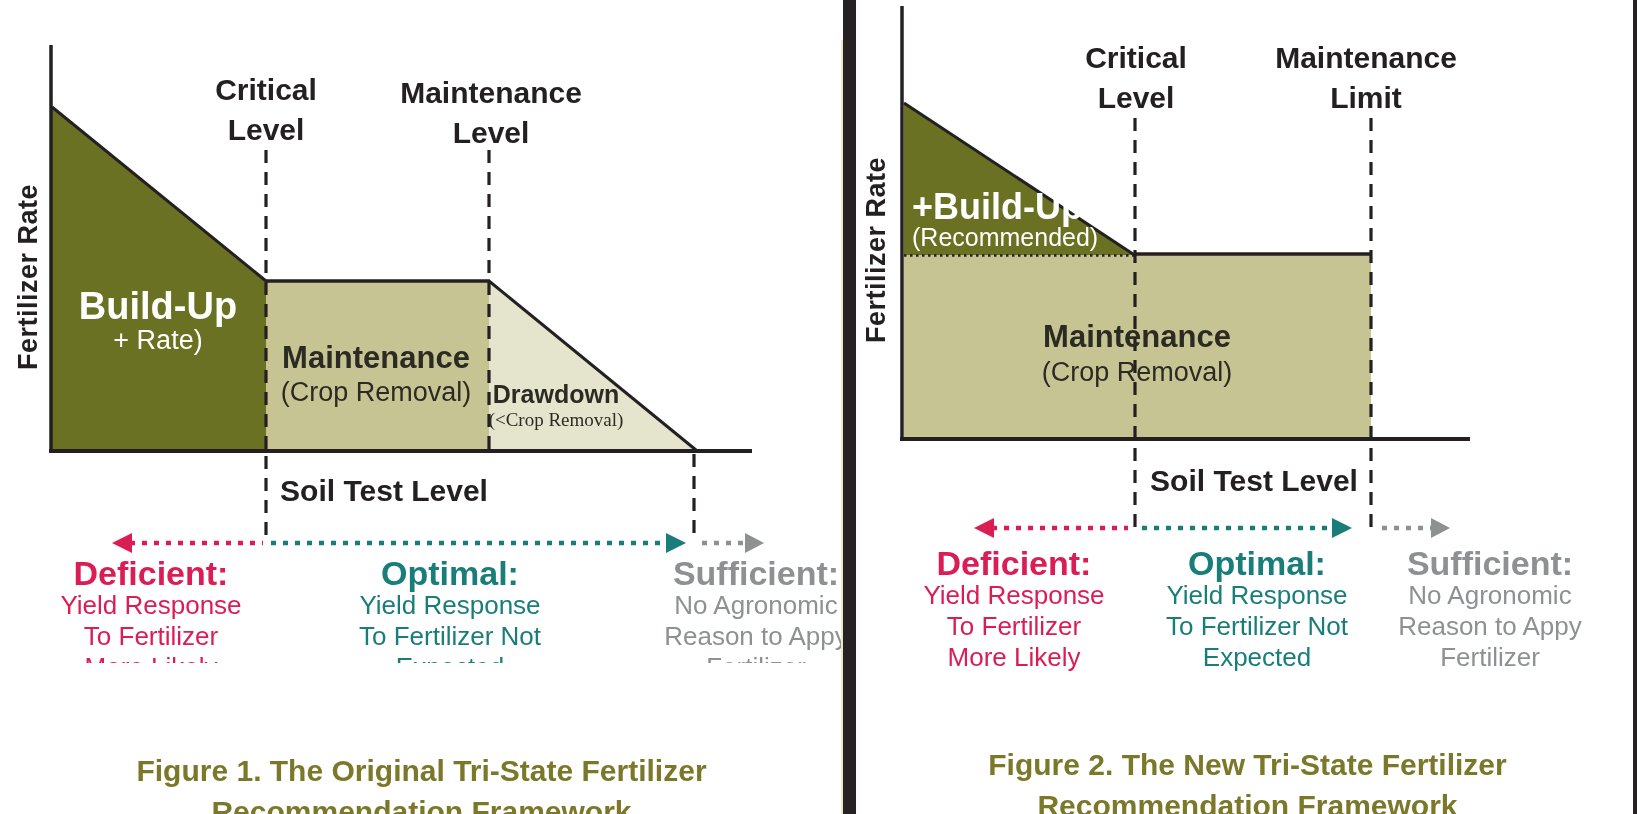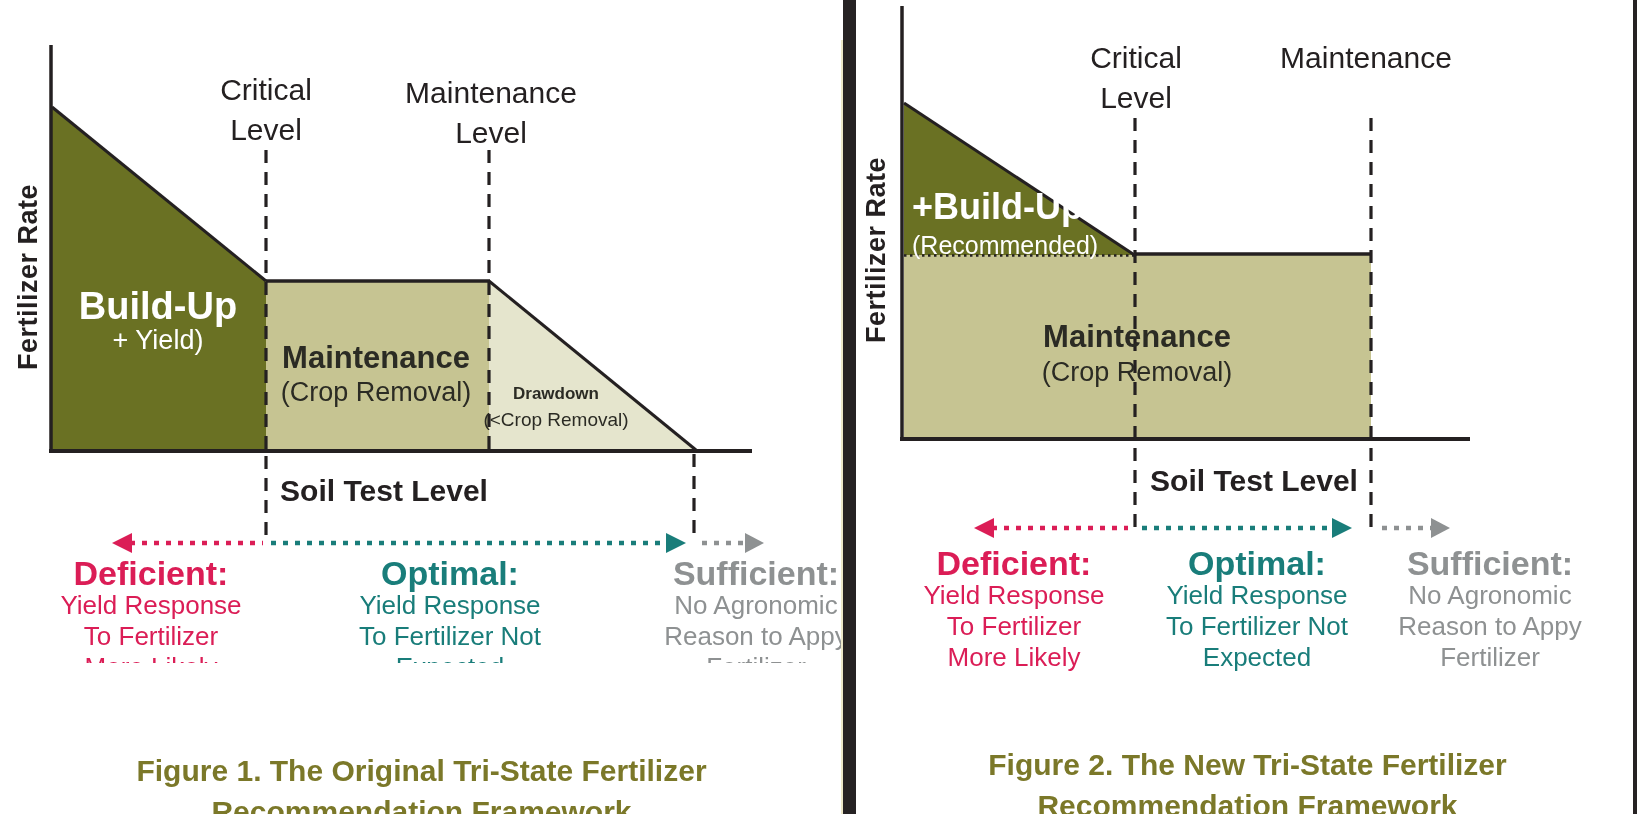--- a/index.html
+++ b/index.html
@@ -6,21 +6,21 @@
   #canvas{position:relative;width:1637px;height:814px;background:#ffffff;overflow:hidden;
           font-family:"Liberation Sans",sans-serif;color:#242021;}
   .panel{position:absolute;top:0;height:814px;overflow:hidden;}
   #panel-left{left:0;width:843px;}
   #panel-right{left:858px;width:779px;}
   .layer{position:absolute;left:0;top:0;}
   .abs{position:absolute;white-space:nowrap;}
   .ctr{transform:translateX(-50%);text-align:center;}
   .axis-label{font-weight:bold;font-size:27px;letter-spacing:.5px;
               transform:translate(-50%,-50%) rotate(-90deg);}
-  .dash-label{font-weight:normal;font-size:30px;line-height:40px;}
+  .dash-label{font-weight:bold;font-size:30px;line-height:40px;}
   .region-title{font-weight:bold;}
   .soil{font-weight:bold;font-size:30px;}
   .col{position:absolute;width:250px;transform:translateX(-50%);text-align:center;}
   .col-h{font-weight:bold;font-size:34px;line-height:34px;}
   .col-l{font-size:26px;line-height:31px;}
   .c-pink{color:#db1d56;}
   .c-teal{color:#197d7a;}
   .c-gray{color:#8e9192;}
   .caption{position:absolute;left:0;text-align:center;font-weight:bold;font-size:30px;
            line-height:41px;color:#7b7829;}
@@ -67,29 +67,29 @@
       <div>Critical</div>
       <div>Level</div>
     </div>
     <div class="abs ctr dash-label" style="left:491px;top:73px;">
       <div>Maintenance</div>
       <div>Level</div>
     </div>
 
     <div class="abs ctr" style="left:158px;top:288px;color:#ffffff;">
       <div class="region-title" style="font-size:38px;line-height:36px;">Build-Up</div>
-      <div style="font-size:27px;line-height:32px;">+ Yield)</div>
+      <div style="font-size:27px;line-height:32px;">+ Rate)</div>
     </div>
     <div class="abs ctr" style="left:376px;top:340px;color:#2b2b24;">
       <div class="region-title" style="font-size:31px;line-height:36px;">Maintenance</div>
       <div style="font-size:27px;line-height:33px;">(Crop Removal)</div>
     </div>
     <div class="abs ctr" style="left:556px;top:380px;color:#2b2b24;">
-      <div class="region-title" style="font-size:17px;line-height:28px;">Drawdown</div>
-      <div style="font-size:19px;line-height:24px;">(&lt;Crop Removal)</div>
+      <div class="region-title" style="font-size:25px;line-height:28px;">Drawdown</div>
+      <div style="font-size:19px;line-height:24px;font-family:Liberation Serif, serif;">(&lt;Crop Removal)</div>
     </div>
 
     <div class="abs ctr soil" style="left:384px;top:474px;">Soil Test Level</div>
 
     <div class="clipbox" style="left:0;top:556px;width:843px;height:107px;">
       <div class="col c-pink" style="left:151px;top:0;">
         <div class="col-h">Deficient:</div>
         <div class="col-l">Yield Response</div>
         <div class="col-l">To Fertilizer</div>
         <div class="col-l">More Likely</div>
@@ -143,25 +143,26 @@
       <polygon points="592,528 573,518 573,538" fill="#8e9192"></polygon>
     </svg>
 
     <div class="abs axis-label" style="left:18px;top:250px;">Fertilizer Rate</div>
     <div class="abs ctr dash-label" style="left:278px;top:38px;">
       <div>Critical</div>
       <div>Level</div>
     </div>
     <div class="abs ctr dash-label" style="left:508px;top:38px;">
       <div>Maintenance</div>
+      <div>Limit</div>
     </div>
 
     <div class="abs" style="left:54px;top:190px;color:#ffffff;">
       <div class="region-title" style="font-size:36px;line-height:33px;">+Build-Up</div>
-      <div style="font-size:25px;line-height:29px;margin-top:8px;">(Recommended)</div>
+      <div style="font-size:25px;line-height:29px;">(Recommended)</div>
     </div>
     <div class="abs ctr" style="left:279px;top:318px;color:#2b2b24;">
       <div class="region-title" style="font-size:31px;line-height:37px;">Maintenance</div>
       <div style="font-size:27px;line-height:34px;">(Crop Removal)</div>
     </div>
 
     <div class="abs ctr soil" style="left:396px;top:464px;">Soil Test Level</div>
 
     <div class="col c-pink" style="left:156px;top:546px;">
       <div class="col-h">Deficient:</div>

